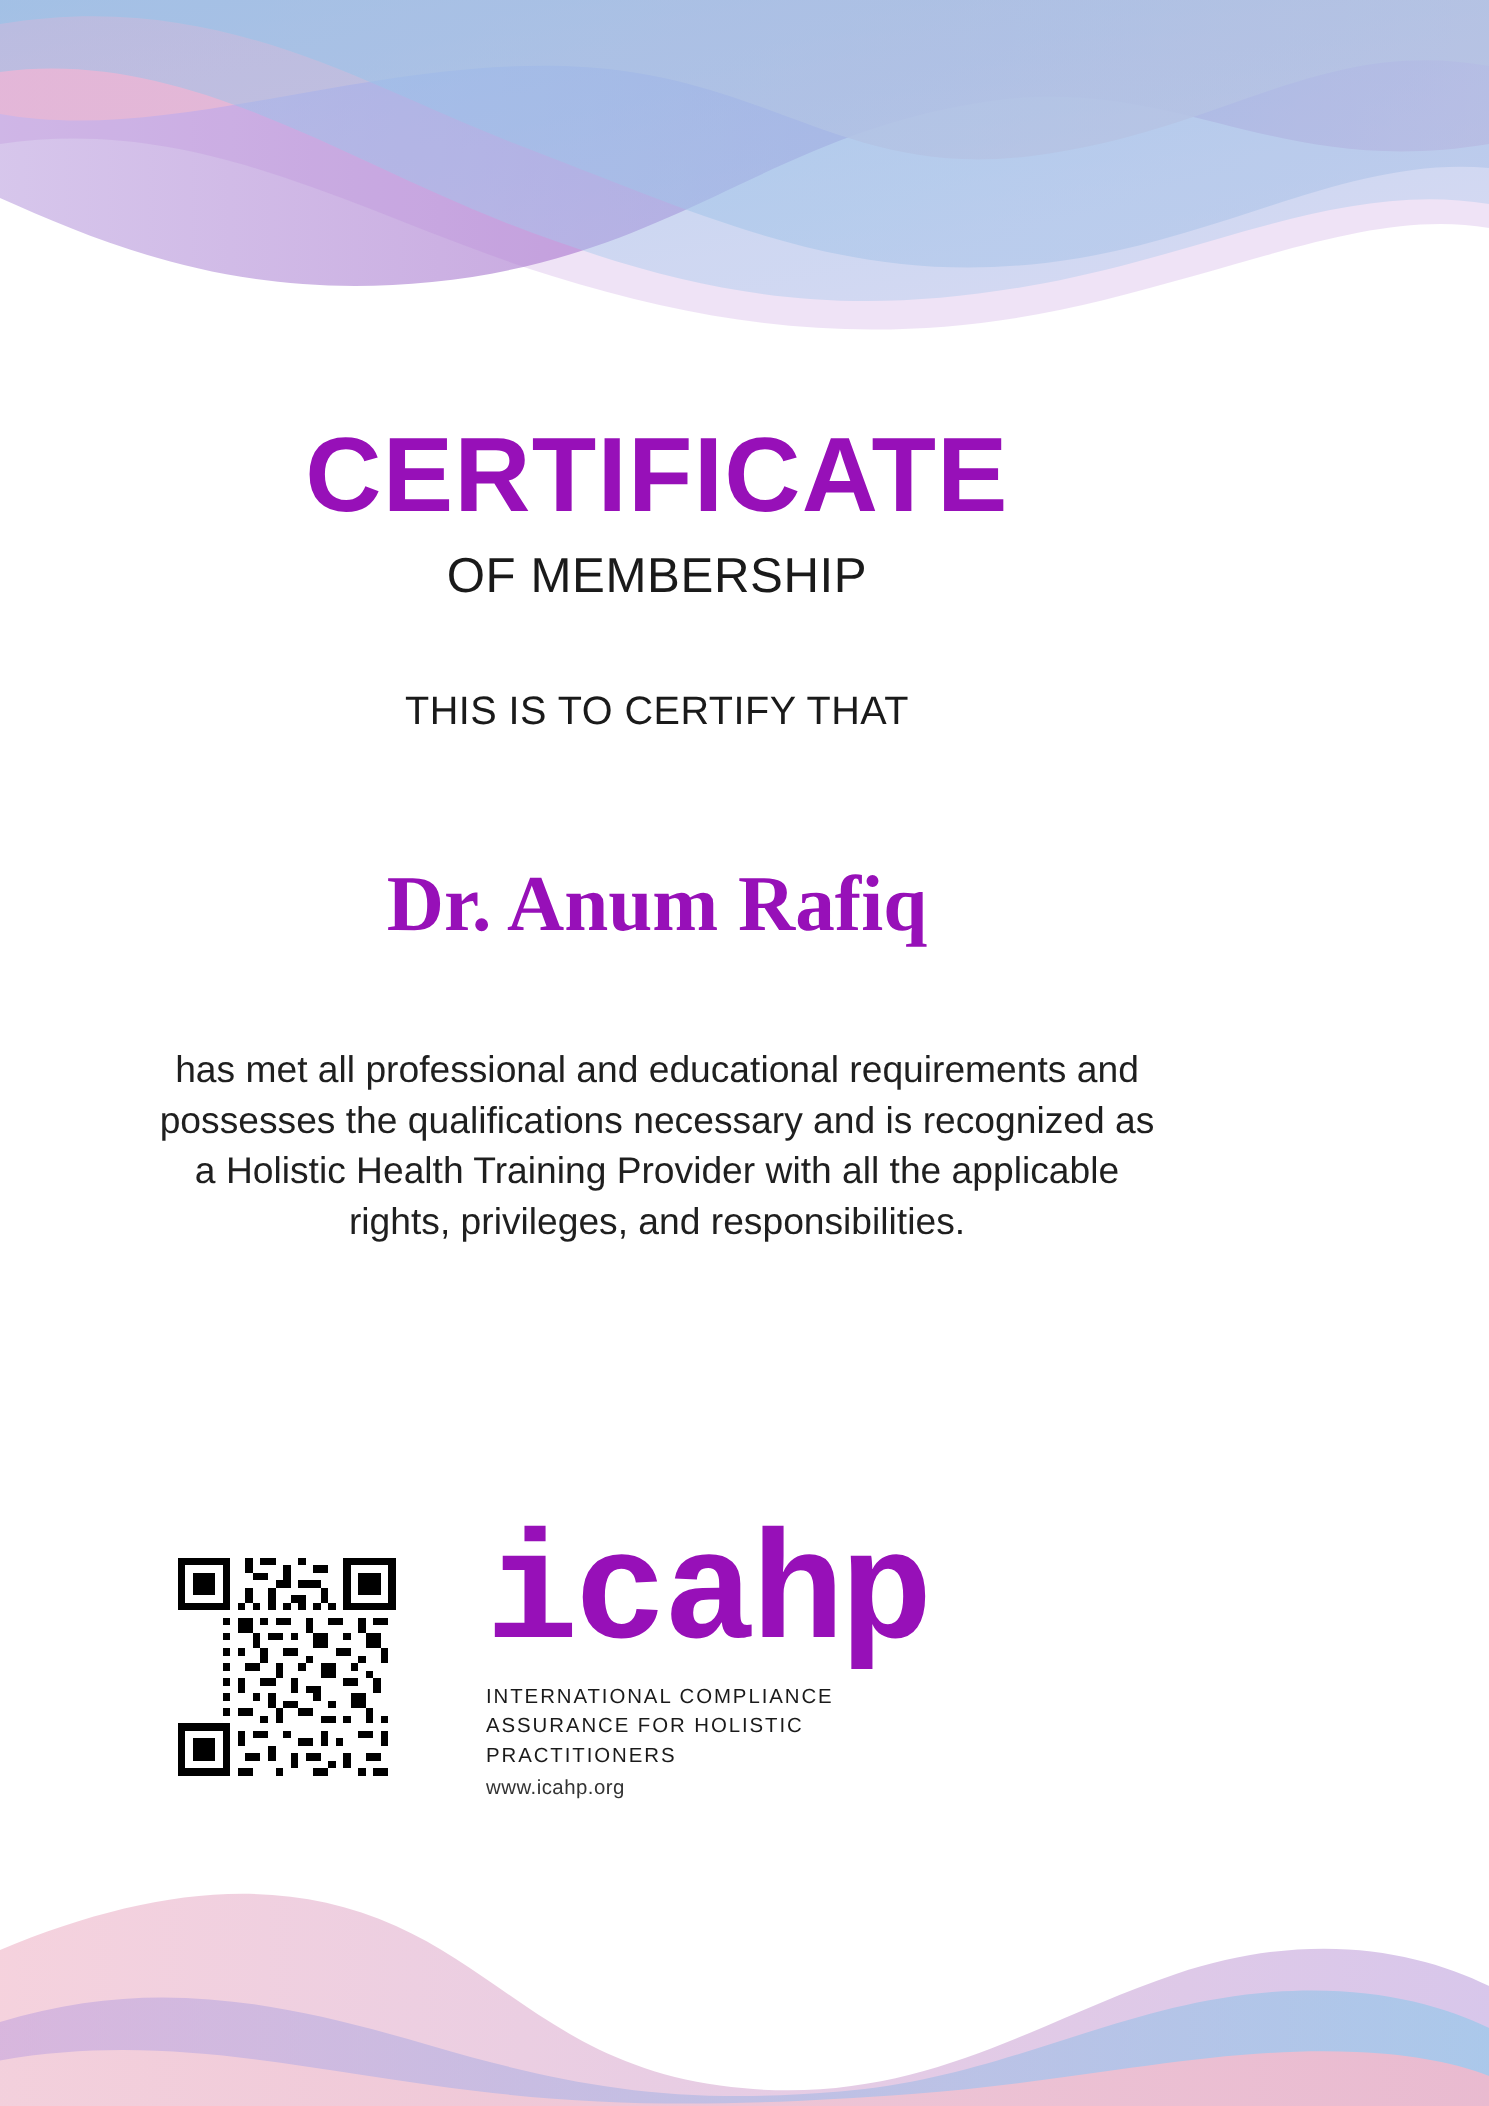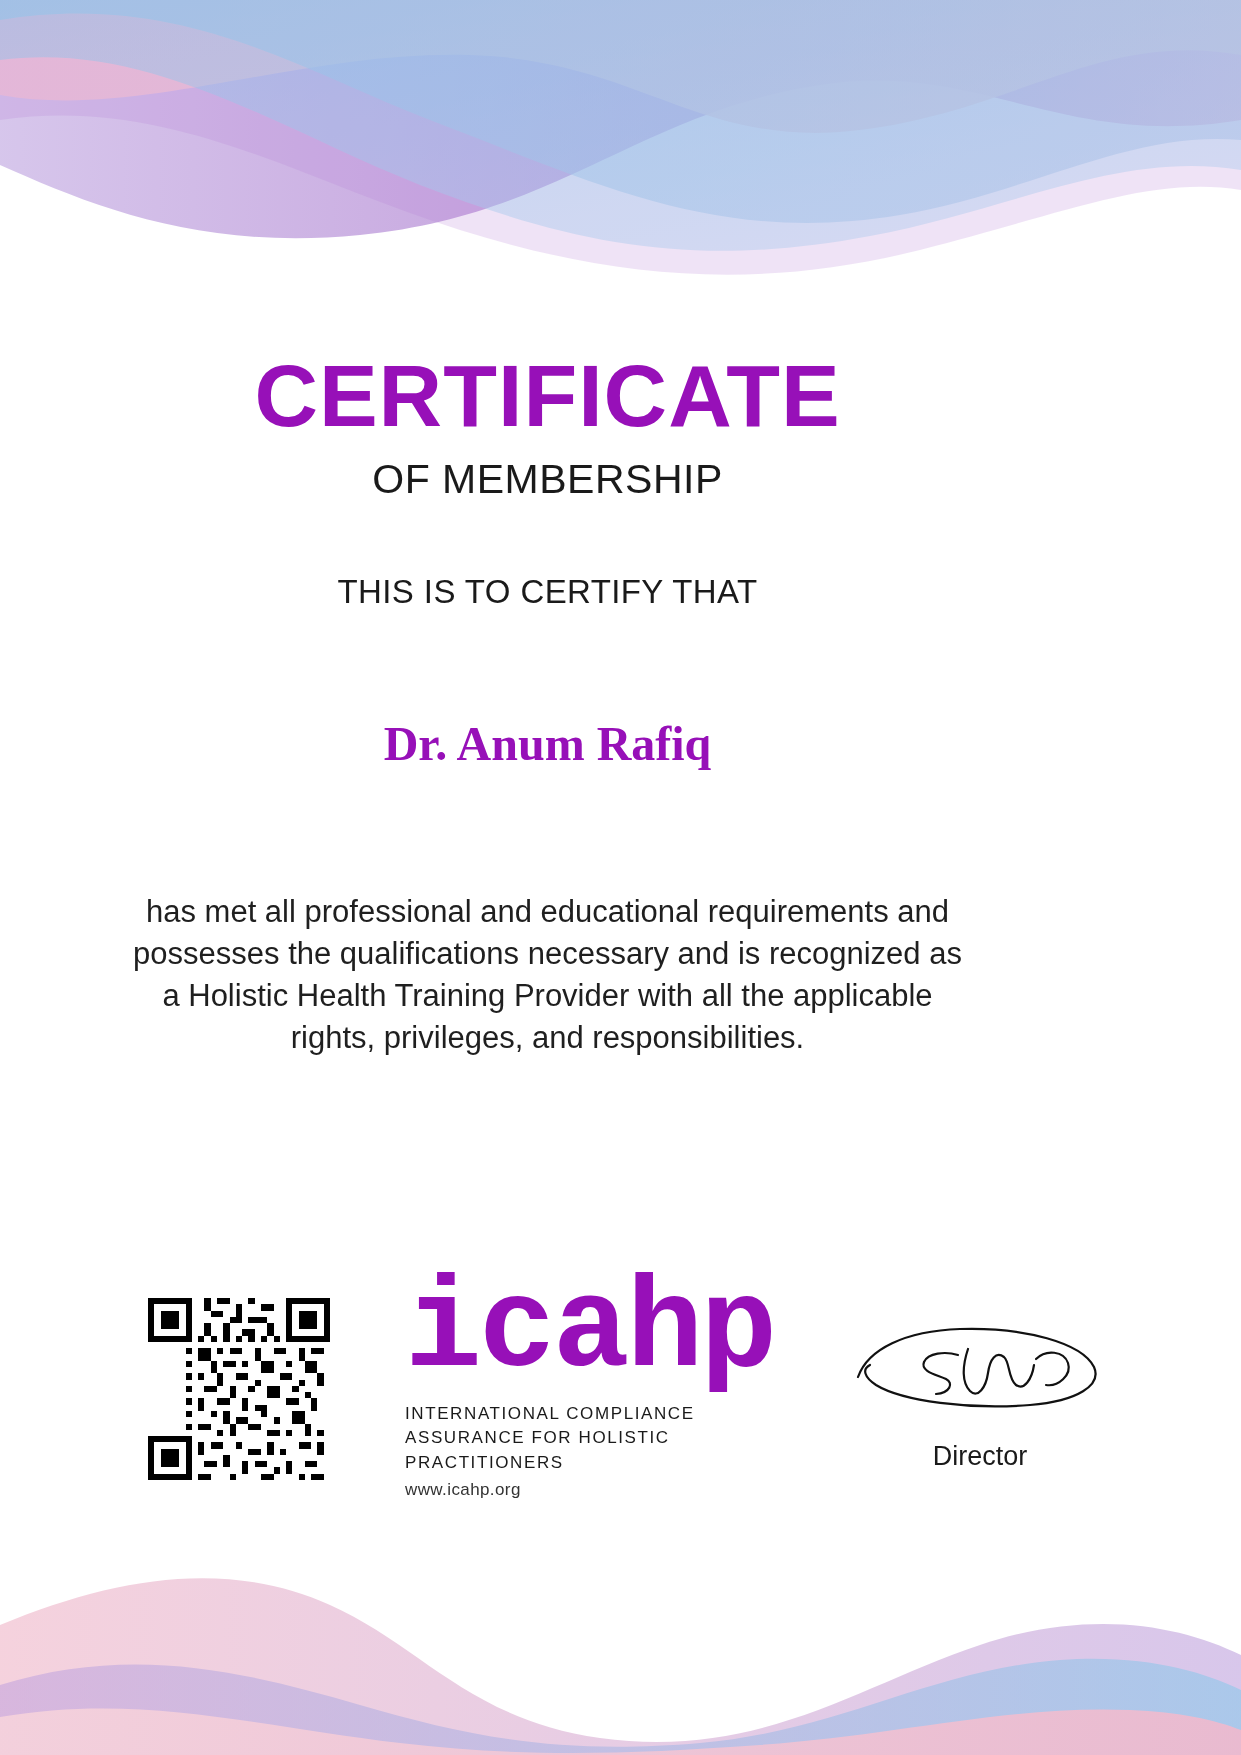--- a/index.html
+++ b/index.html
@@ -55,27 +55,27 @@
   .certify-line {
     margin-top: 70px;
     font-size: 33px;
     color: #1a1a1a;
     letter-spacing: 0.4px;
     text-align: center;
   }
   .recipient {
     margin-top: 105px;
     font-family: "Liberation Serif", serif;
-    font-size: 48px;
+    font-size: 66px;
     font-weight: bold;
     color: #9710b8;
     text-align: left;
   }
   .body-text {
-    margin-top: 120px;
+    margin-top: 79px;
     width: 830px;
     font-size: 31px;
     line-height: 1.35;
     color: #1f1f1f;
     text-align: center;
   }
 
   .footer {
     position: absolute;
     left: 0;
@@ -318,25 +318,14 @@
         <rect x="26" y="28" width="2" height="1"></rect>
       </g>
     </svg>
 
     <div class="logo-block">
       <div class="logo-word">icahp</div>
       <div class="logo-sub">INTERNATIONAL COMPLIANCE ASSURANCE FOR HOLISTIC PRACTITIONERS</div>
       <div class="logo-url">www.icahp.org</div>
     </div>
 
-    <div class="signature-block">
-      <svg class="signature-img" width="260" height="110" viewBox="0 0 260 110">
-        <g fill="none" stroke="#111111" stroke-width="2.2" stroke-linecap="round">
-          <path d="M8,62 C18,34 55,16 110,14 C175,12 232,28 244,52 C252,70 228,86 180,90 C120,95 52,86 26,70 C14,62 12,54 20,50"></path>
-          <path d="M108,40 C95,36 78,38 74,47 C70,57 88,60 96,64 C104,68 100,78 86,79"></path>
-          <path d="M118,34 C112,52 112,68 120,76 C128,84 136,72 138,58 C140,44 146,36 154,42 C160,47 158,64 166,70 C174,76 182,64 184,50"></path>
-          <path d="M186,44 C196,34 214,36 218,48 C222,60 208,72 196,70"></path>
-        </g>
-      </svg>
-      <div class="director-label">Director</div>
-    </div>
   </div>
 </div>
 
 </body></html>

